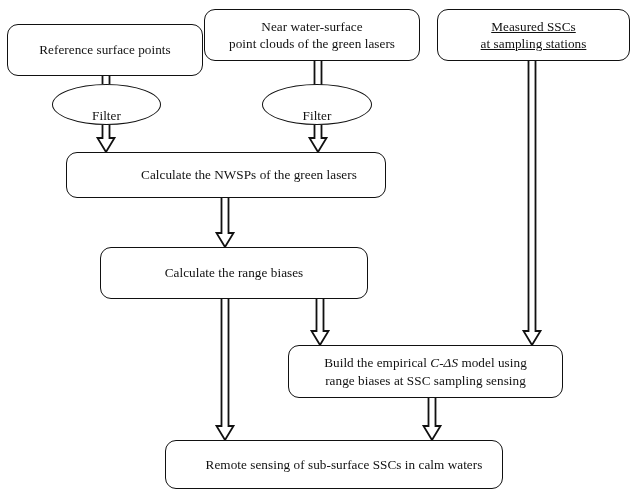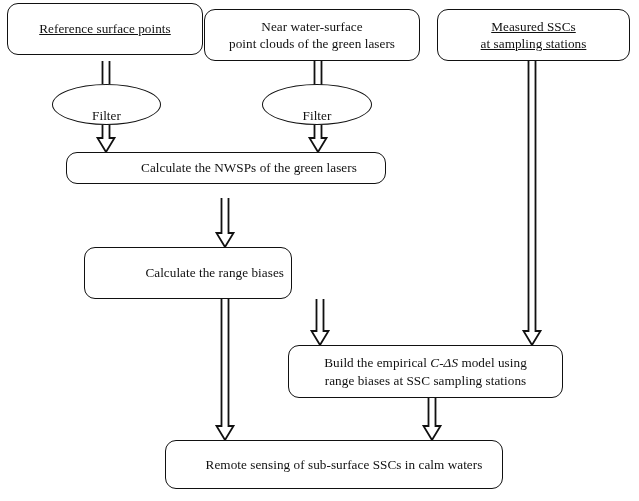--- a/index.html
+++ b/index.html
@@ -69,44 +69,44 @@
         <line x1="321.5" y1="61" x2="321.5" y2="85" stroke="#111111" stroke-width="1.8"></line>
       </g>
       <polyline points="314.5,125.0 314.5,138.0 309.5,138.0 318.0,152.0 326.5,138.0 321.5,138.0 321.5,125.0" fill="#ffffff" stroke="#111111" stroke-width="1.8" stroke-linejoin="miter"></polyline>
       <polyline points="221.5,198.0 221.5,233.0 216.5,233.0 225.0,247.0 233.5,233.0 228.5,233.0 228.5,198.0" fill="#ffffff" stroke="#111111" stroke-width="1.8" stroke-linejoin="miter"></polyline>
       <polyline points="316.5,299.0 316.5,331.0 311.5,331.0 320.0,345.0 328.5,331.0 323.5,331.0 323.5,299.0" fill="#ffffff" stroke="#111111" stroke-width="1.8" stroke-linejoin="miter"></polyline>
       <polyline points="221.5,299.0 221.5,426.0 216.5,426.0 225.0,440.0 233.5,426.0 228.5,426.0 228.5,299.0" fill="#ffffff" stroke="#111111" stroke-width="1.8" stroke-linejoin="miter"></polyline>
       <polyline points="528.5,61.0 528.5,331.0 523.5,331.0 532.0,345.0 540.5,331.0 535.5,331.0 535.5,61.0" fill="#ffffff" stroke="#111111" stroke-width="1.8" stroke-linejoin="miter"></polyline>
       <polyline points="428.5,398.0 428.5,426.0 423.5,426.0 432.0,440.0 440.5,426.0 435.5,426.0 435.5,398.0" fill="#ffffff" stroke="#111111" stroke-width="1.8" stroke-linejoin="miter"></polyline>
     </svg>
   <div id="nodes-layer">
-      <div class="node box" style="left: 7px; top: 3px; width: 196px; height: 52px; text-decoration: underline;">
+      <div class="node box" style="left: 7px; top: 24px; width: 196px; height: 52px;">
         <span class="node-label">Reference surface points</span>
       </div>
       <div class="node box" style="left: 204px; top: 9px; width: 216px; height: 52px;">
         <span class="node-label">Near water-surface
 point clouds of the green lasers</span>
       </div>
       <div class="node box" style="left: 437px; top: 9px; width: 193px; height: 52px; text-decoration: underline;">
         <span class="node-label">Measured SSCs
 at sampling stations</span>
       </div>
       <div class="node ellipse" style="left: 52px; top: 84px; width: 109px; height: 41px;">
         <span class="node-label">Filter</span>
       </div>
       <div class="node ellipse" style="left: 262px; top: 84px; width: 110px; height: 41px;">
         <span class="node-label">Filter</span>
       </div>
-      <div class="node box" style="left: 66px; top: 152px; width: 320px; height: 32px; padding-left: 46px;">
+      <div class="node box" style="left: 66px; top: 152px; width: 320px; height: 46px; padding-left: 46px;">
         <span class="node-label">Calculate the NWSPs of the green lasers</span>
       </div>
-      <div class="node box" style="left: 84px; top: 247px; width: 208px; height: 52px; justify-content: flex-end;">
+      <div class="node box" style="left: 100px; top: 247px; width: 268px; height: 52px;">
         <span class="node-label">Calculate the range biases</span>
       </div>
       <div class="node box" style="left: 288px; top: 345px; width: 275px; height: 53px;">
         <span class="node-label"><span>Build the empirical </span><span class="it">C-ΔS</span><span> model using
-range biases at SSC sampling stations</span></span>
+range biases at SSC sampling sensing</span></span>
       </div>
       <div class="node box" style="left: 165px; top: 440px; width: 338px; height: 49px; padding-left: 20px;">
         <span class="node-label">Remote sensing of sub-surface SSCs in calm waters</span>
       </div>
     </div>
 </div>
 
 </body></html>

